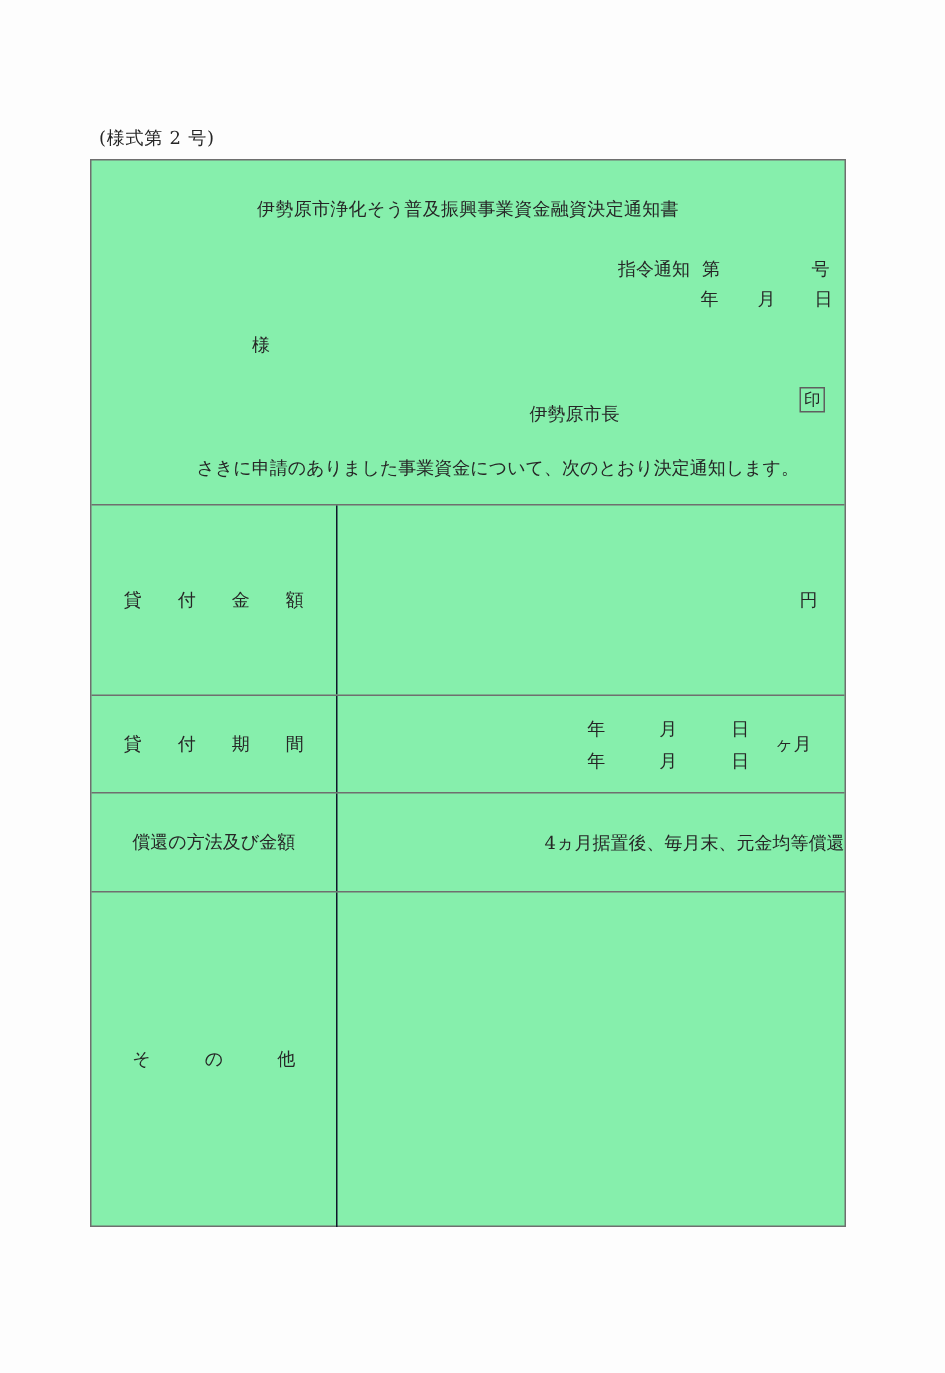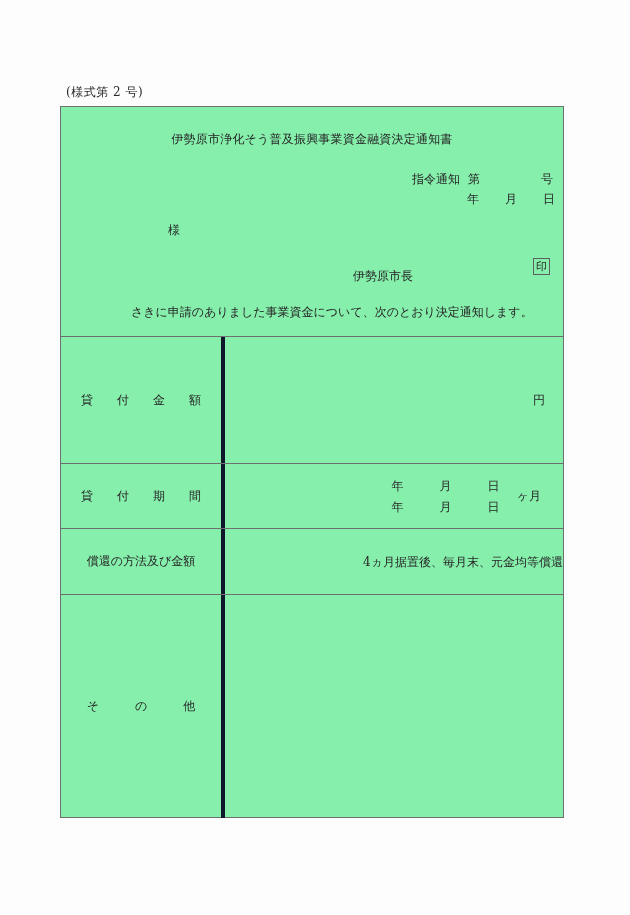--- a/index.html
+++ b/index.html
@@ -25,21 +25,21 @@
     display:flex;align-items:center;justify-content:center;
     font-size:11px;line-height:1;
   }
   .ftable{display:flex;flex-direction:column;font-size:12px;}
   .frow{display:flex;border-top:1px solid #6f6f6f;box-sizing:border-box;}
   .row-loan-amount{height:127px;}
   .row-loan-period{height:65px;text-align:center;}
   .row-repayment{height:66px;}
   .row-other{height:224px;font-family:Liberation Mono, monospace;}
   .label-cell{
-    width:164px;border-right:4px solid #0f172a;box-sizing:border-box;
+    width:164px;border-right:1px solid #0f172a;box-sizing:border-box;
     display:flex;align-items:center;justify-content:center;
     white-space:pre;flex-shrink:0;
   }
   .value-cell{flex:1;position:relative;box-sizing:border-box;}
   .vc-right{display:flex;align-items:center;justify-content:flex-end;padding-right:18px;}
   .vc-lines{display:flex;flex-direction:column;justify-content:center;gap:7px;margin-left:46px;}
   .vc-period{padding-left:57px;}
   .vc-repay{padding-left:7px;text-align:right;}
   .ymd span:not(:last-child){margin-right:36px;}
   .amount-line span.prefix{margin-right:72px;}

